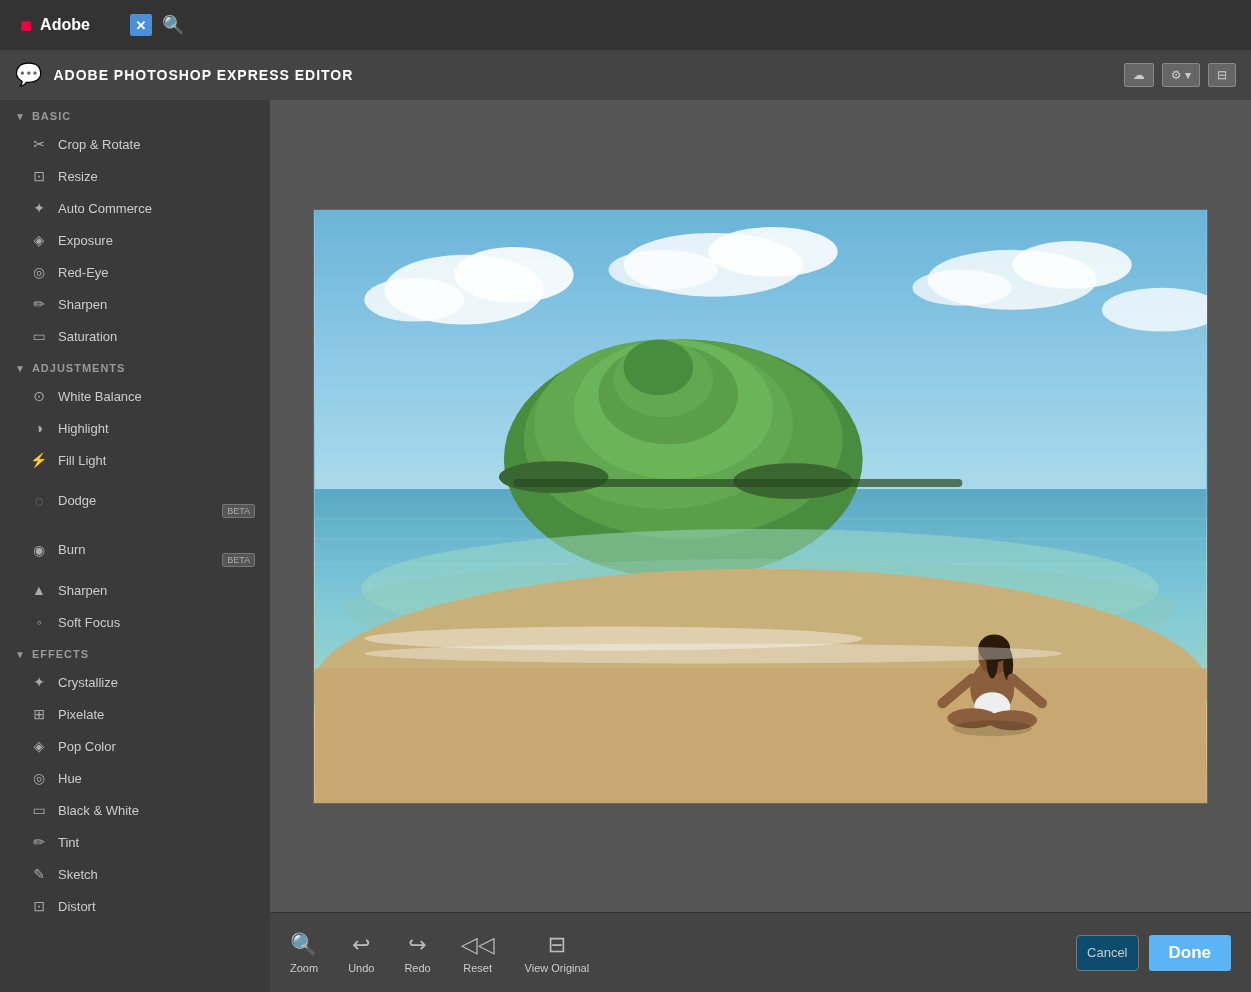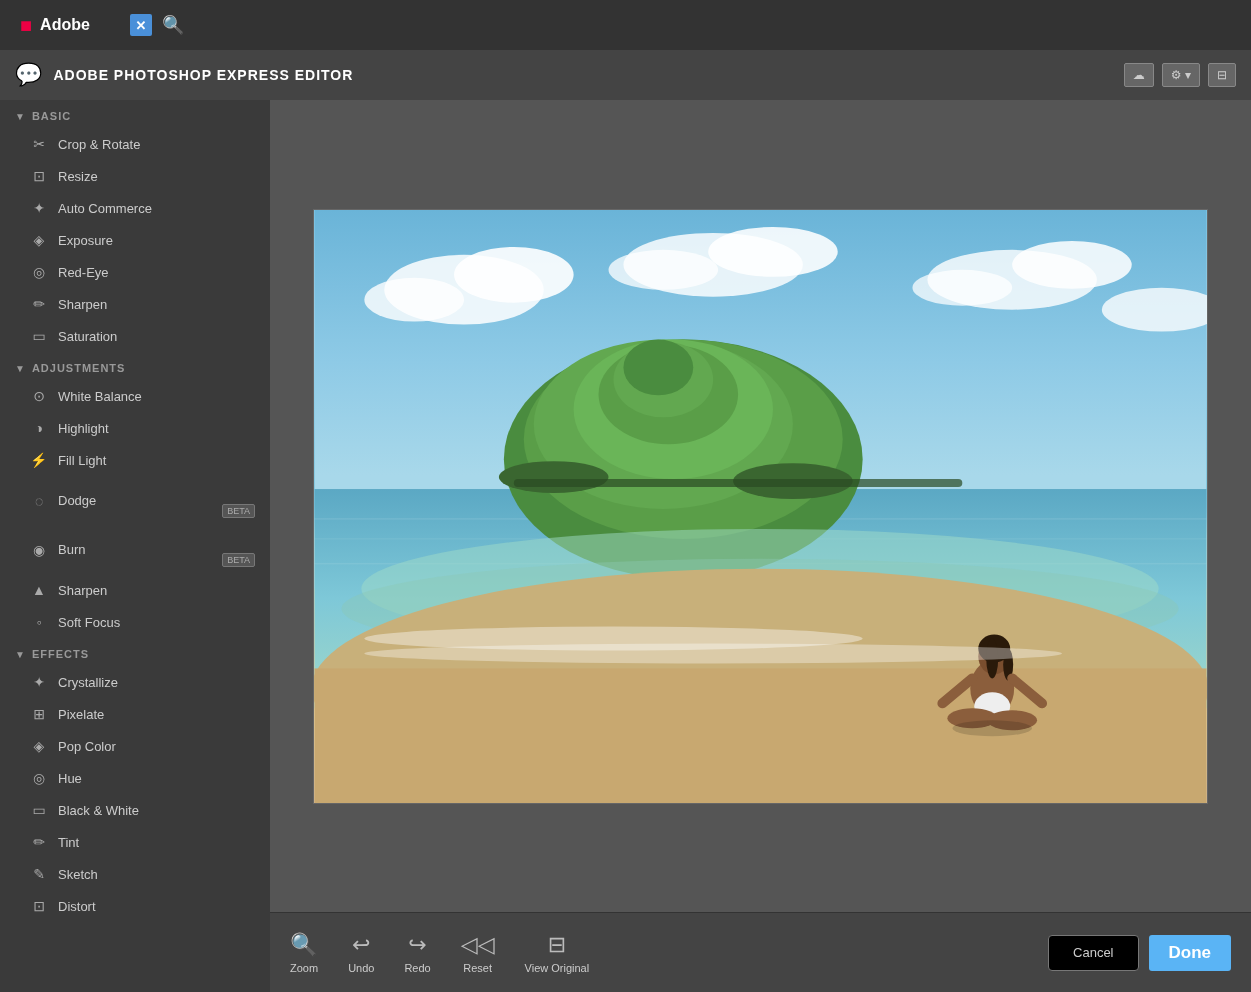--- a/index.html
+++ b/index.html
@@ -260,24 +260,24 @@
     }
     .toolbar-tool .tool-icon {
       font-size: 22px;
       color: #bbb;
     }
     .toolbar-actions {
       display: flex;
       gap: 10px;
     }
     .btn-cancel {
-      background: #000000;
+      background: #0c4a6e;
       border: 1px solid #777;
       color: #ccc;
-      padding: 8px 24px;
+      padding: 8px 10px;
       font-size: 13px;
       cursor: pointer;
       border-radius: 4px;
     }
     .btn-done {
       background: #5ab4f5;
       border: none;
       color: #fff;
       padding: 8px 20px;
       font-size: 17px;

